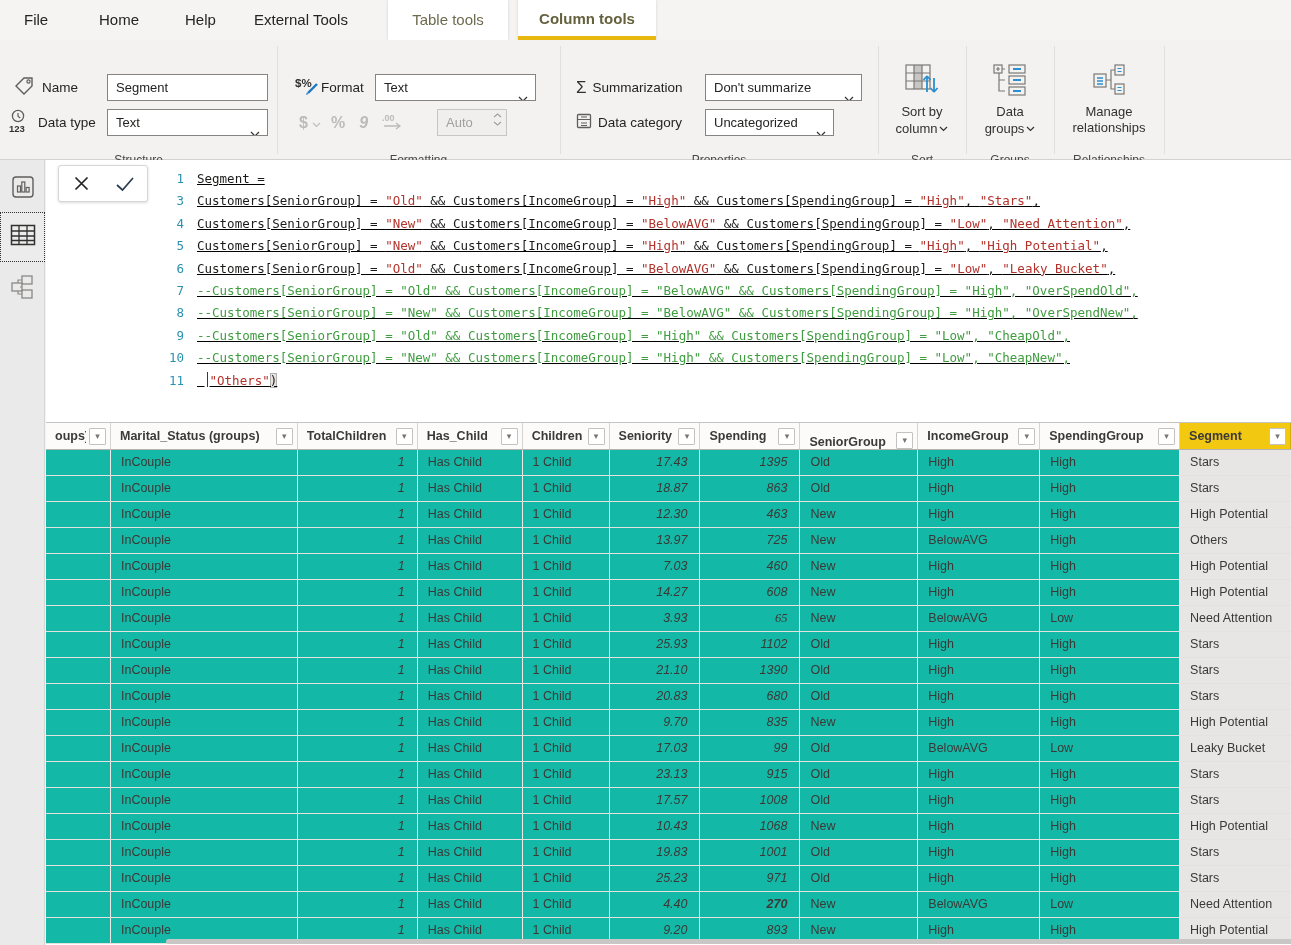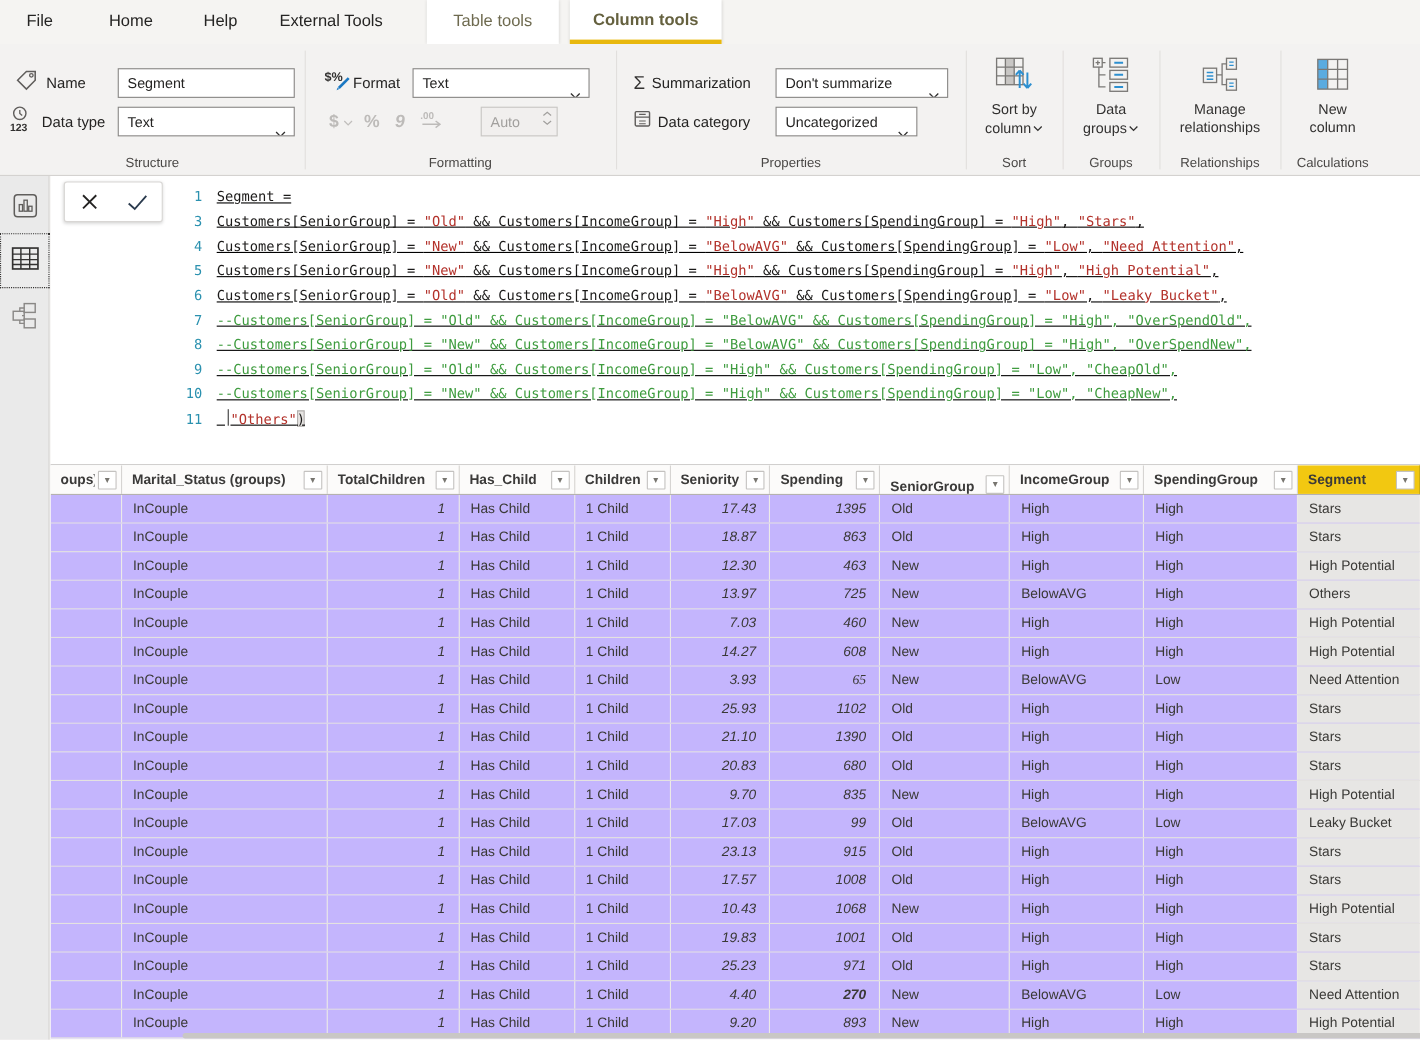--- a/index.html
+++ b/index.html
@@ -8,21 +8,21 @@
 
   
   #tabbar { position:absolute; left:0; top:0; width:1291px; height:40px; background:#f5f4f2; }
   .menu-tab { position:absolute; top:0; height:40px; line-height:40px; font-size:15px; color:#252423; cursor:default; }
   .ctx-tab { position:absolute; top:0; height:40px; background:#fff; text-align:center; line-height:40px;
              font-size:15px; color:#6e6a4f; box-shadow:0 0 3px rgba(0,0,0,.14); }
   .ctx-tab.active { line-height:37px; border-bottom:4px solid #e8b80e; color:#65613f; font-weight:700; }
 
   
   #ribbon { position:absolute; left:0; top:40px; width:1291px; height:120px; background:#f3f2f1; border-bottom:1px solid #d4d2d0; }
-  .rgroup { position:absolute; top:0; height:120px;padding-left:36px; }
+  .rgroup { position:absolute; top:12px; height:120px;padding-left:36px; }
   .grp-label { position:absolute; bottom:5px; left:0; width:100%; text-align:center; font-size:12px; color:#4a4846; }
   .rsep { position:absolute; top:6px; height:108px; width:1px; background:#e1dfdd; }
   .frow { position:absolute; height:27px; display:flex; align-items:center; }
   .flabel { font-size:13.5px; color:#252423; margin-left:6px; white-space:nowrap; }
   .tbox, .dbox { position:absolute; height:27px; background:#fff; border:1px solid #868482; font-size:13px; color:#252423;
                  line-height:25px; padding-left:8px; white-space:nowrap; overflow:hidden; }
   .dbox .chev { position:absolute; right:7px; top:10px; }
   .spinbox { position:absolute; height:27px; background:#f1efee; border:1px solid #c8c6c4; font-size:13px; color:#a19f9d;
              line-height:25px; padding-left:8px; }
   .spin-arrows { position:absolute; right:4px; top:3px; display:flex; flex-direction:column; gap:3px; }
@@ -53,21 +53,21 @@
   .caret { display:inline-block; width:1px; height:15px; background:#3a3a3a; vertical-align:-2px; margin:0 2px; }
 
   
   #table { position:absolute; left:46px; top:423px; width:1245px; height:522px; background:#fff; overflow:hidden; }
   .thead { display:flex; height:27px; background:#fcfbfa; border-bottom:1px solid #b5b2af; }
   .th { position:relative; display:flex; align-items:center; border-right:1px solid #d6d4d2; padding:0 4px 0 9px; cursor:default; }
   .th-label { font-weight:700; font-size:12.5px; color:#3b3a39; white-space:nowrap; overflow:hidden; flex:1; }
   .filter { width:17px; height:17px; border:1px solid #c4c2c0; background:#fff; color:#77756f; font-size:9px;
             line-height:15px; text-align:center; margin-left:3px; flex:none; border-radius:1px; }
   .th.selected { background:#f2c811; border-right-color:#cfae10; }
-  .trow { display:flex; height:26px; border-bottom:1px solid #e4e2e0; background:#c4b5fd; }
+  .trow { display:flex; height:26px; border-bottom:1px solid #e4e2e0; background:#14b8a6; }
   .td { border-right:1px solid #eceae8; padding:0 10px; font-size:12.5px; color:#3a3936; line-height:25px;
         white-space:nowrap; overflow:hidden; }
   .td.num { text-align:right; font-style:italic; padding-right:12px; }
   .td.selected { background:#e7e6e4; }
   #hscroll { position:absolute; left:120px; bottom:1px; width:1168px; height:5px; background:#c9c7c5; border-radius:3px; }
 </style>
 </head>
 <body>
 
 <div id="stage">
@@ -244,33 +244,20 @@
               <path d="M27.5 25.5 h4 M27.5 28.5 h4" stroke="#2c8fd0" stroke-width="1.2"></path>
               <path d="M16 18 h5 M21 18 v-10 h4 M21 18 v9 h4" fill="none" stroke="#7a7876" stroke-width="1.2"></path>
             </svg>
         </div>
         <div class="blabel"><span>Manage relationships</span></div>
       </div>
       <div class="grp-label">Relationships</div>
     </div>
     <div class="rsep" style="left:1164px"></div>
 
-    <div class="rgroup" style="left:1164px;width:95px">
-      <div class="bigbtn" style="width:70px">
-        <div class="icon">
-          <svg width="34" height="34" viewBox="0 0 34 34">
-              <rect x="3" y="4" width="9" height="27" fill="#5aabe0"></rect>
-              <rect x="3" y="4" width="27" height="27" fill="none" stroke="#7a7876" stroke-width="1.2"></rect>
-              <path d="M12 4 v27 M21 4 v27 M3 13 h27 M3 22 h27" stroke="#7a7876" stroke-width="1.2"></path>
-            </svg>
-        </div>
-        <div class="blabel"><span>New column</span></div>
-      </div>
-      <div class="grp-label">Calculations</div>
-    </div>
   </div>
 
   <div id="sidebar">
     <div class="sb-item" style="top:8px;height:42px">
       <span>
         <svg width="24" height="24" viewBox="0 0 24 24">
             <rect x="2" y="2" width="20" height="20" rx="3" fill="none" stroke="#605e5c" stroke-width="1.4"></rect>
             <rect x="6.5" y="11" width="3" height="6" fill="none" stroke="#605e5c" stroke-width="1.2"></rect>
             <rect x="10.8" y="7" width="3" height="10" fill="none" stroke="#605e5c" stroke-width="1.2"></rect>
             <rect x="15.1" y="12.5" width="3" height="4.5" fill="none" stroke="#605e5c" stroke-width="1.2"></rect>

